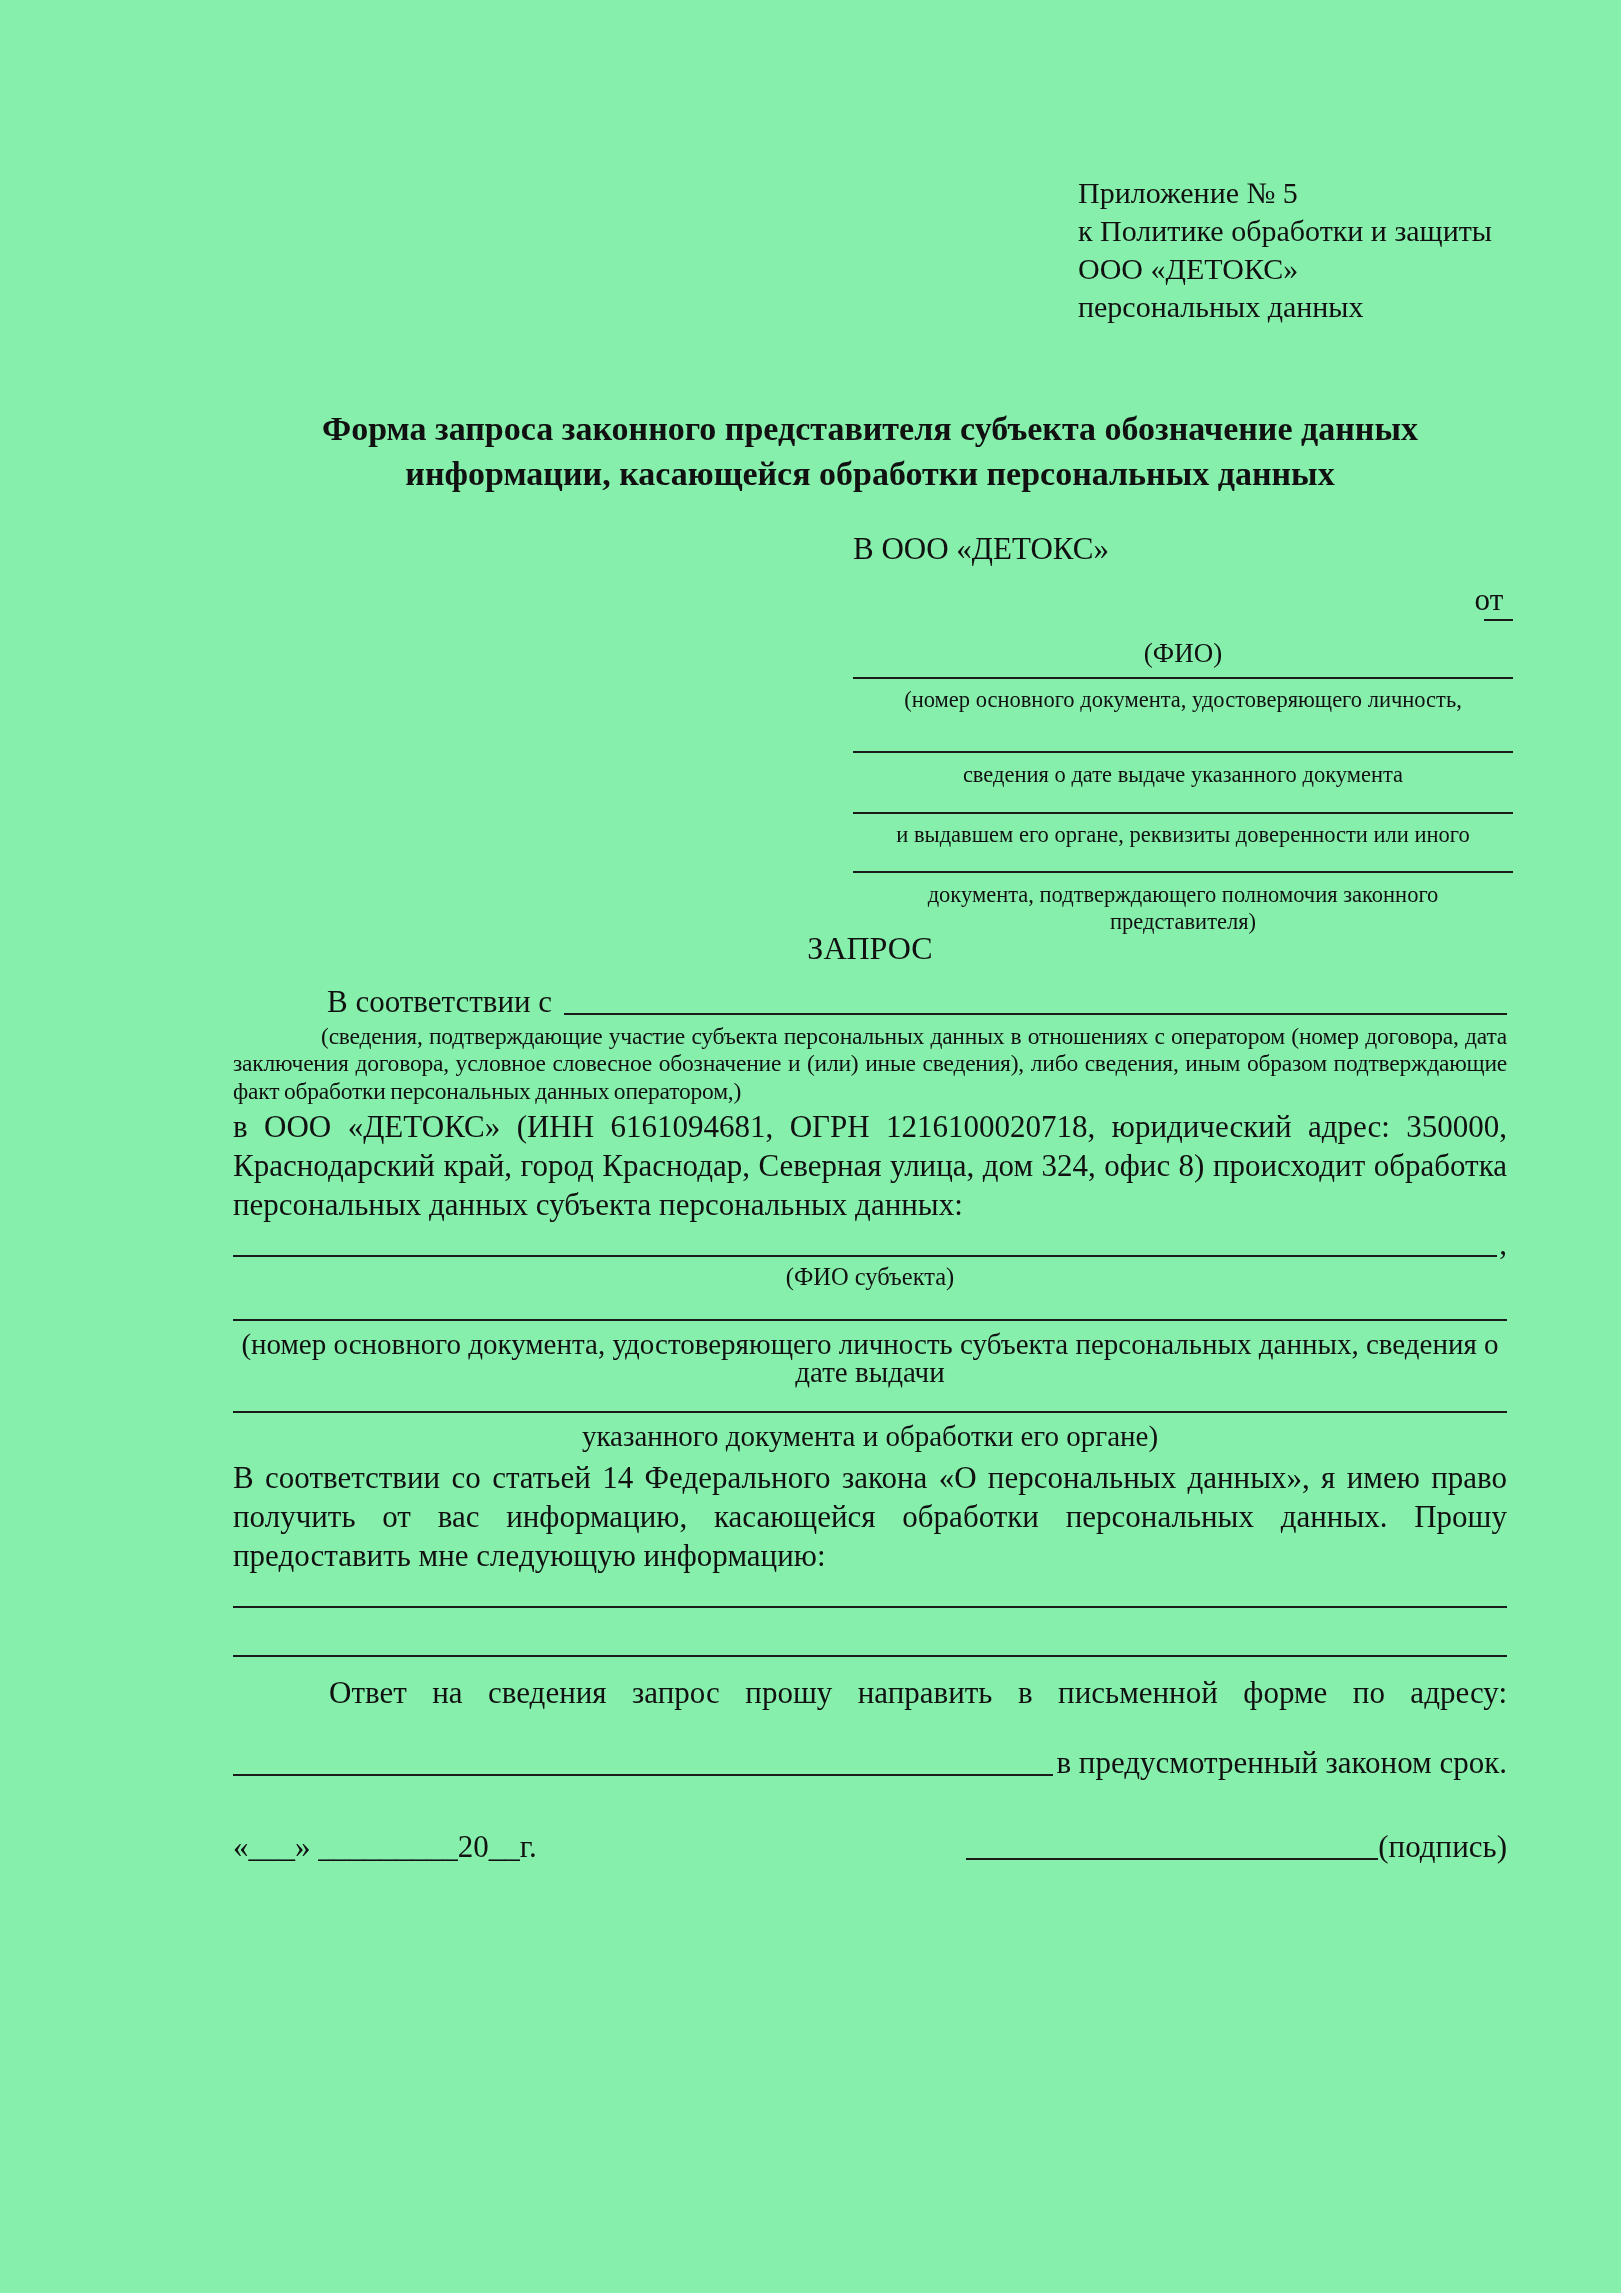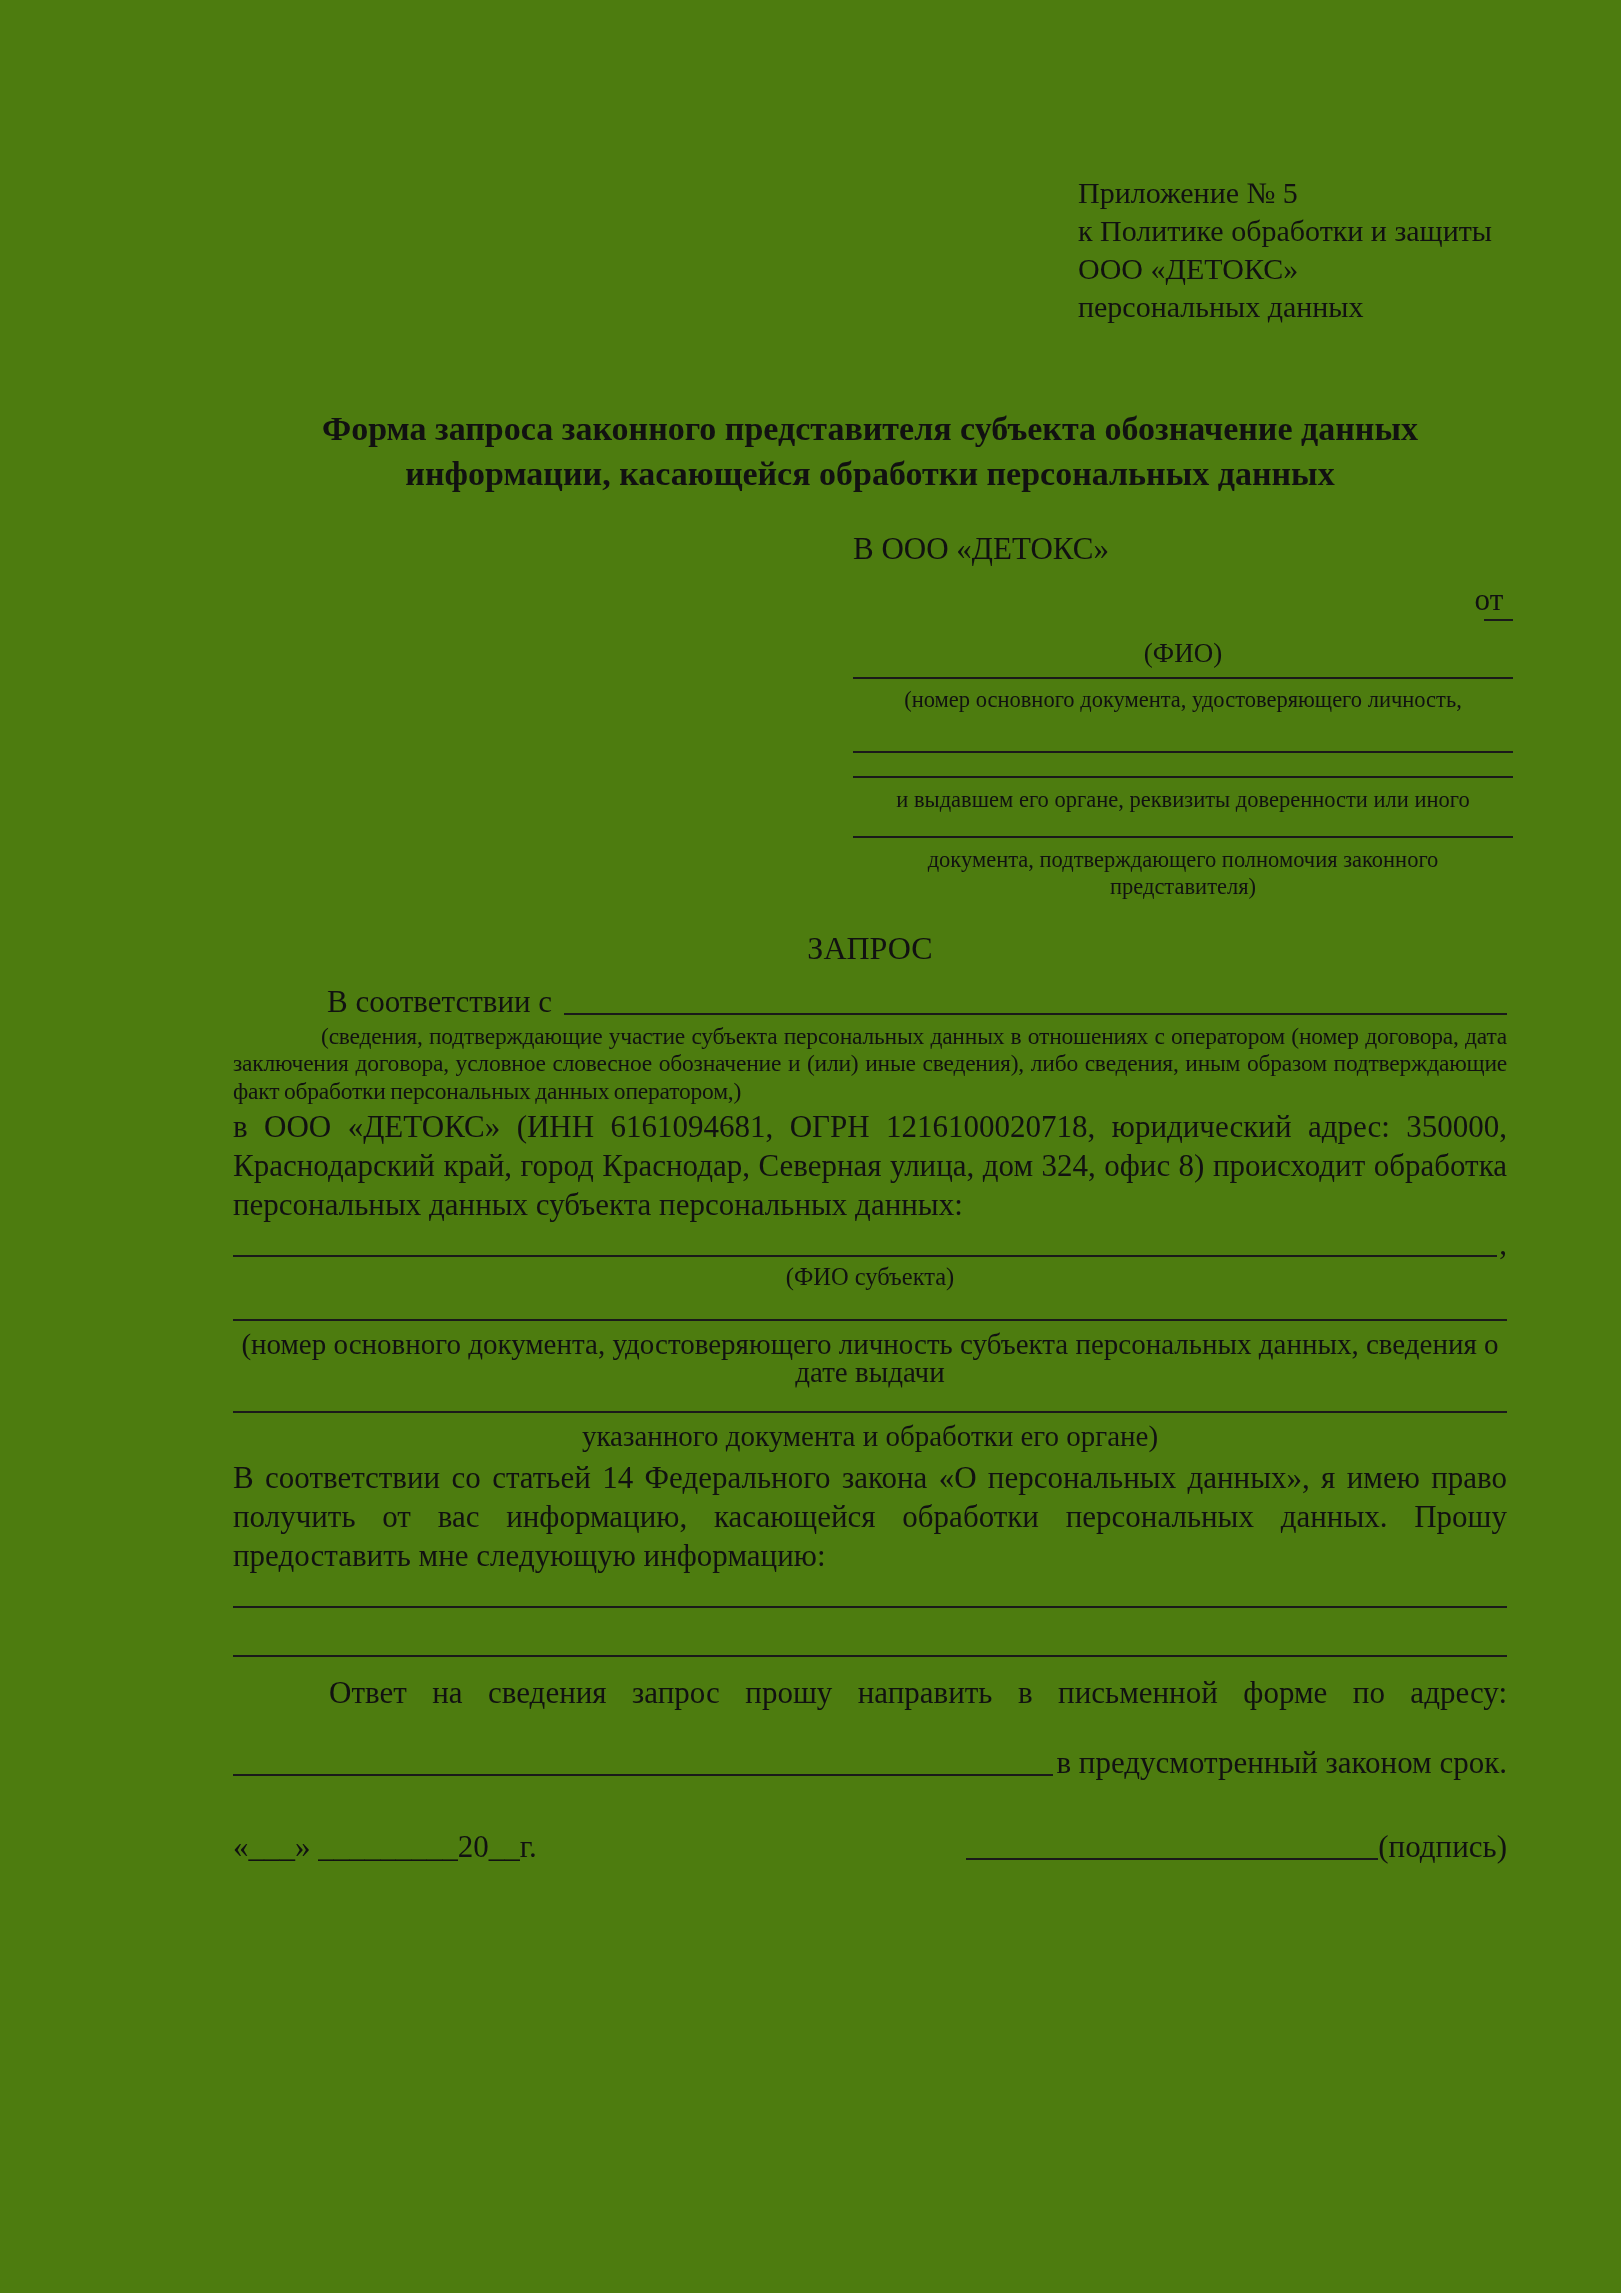--- a/index.html
+++ b/index.html
@@ -1,20 +1,20 @@
 <!DOCTYPE html>
 <html lang="ru"><head>
 <meta charset="utf-8">
 <title>Форма запроса</title>
 <style>
   html,body{margin:0;padding:0;background:#ffffff;}
   .page{
     position:relative;
     width:1621px;height:2294px;
-    background:#4d7c0f;
+    background:#86efac;
     color:#111111;
     font-family:"Liberation Serif","DejaVu Serif",serif;
     overflow:hidden;
   }
   
   .appendix{
     position:absolute;left:1078px;top:174px;
     font-size:30px;line-height:38px;
   }
   
@@ -99,20 +99,21 @@
   <div class="addressee">
     <div>В ООО «ДЕТОКС»</div>
     <div class="row from-row">
       <span class="label">от</span>
       <span class="uline"></span>
     </div>
     <div class="cap cap-fio">(ФИО)</div>
     <div class="hr l1"></div>
     <div class="cap c1">(номер основного документа, удостоверяющего личность,</div>
     <div class="hr l2"></div>
+    <div class="cap c2">сведения о дате выдаче указанного документа</div>
     <div class="hr l3"></div>
     <div class="cap c3">и выдавшем его органе, реквизиты доверенности или иного</div>
     <div class="hr l4"></div>
     <div class="cap c4">документа, подтверждающего полномочия законного представителя)</div>
   </div>
 
   <div class="main">
     <div class="heading">ЗАПРОС</div>
 
     <div class="row acc-row">

